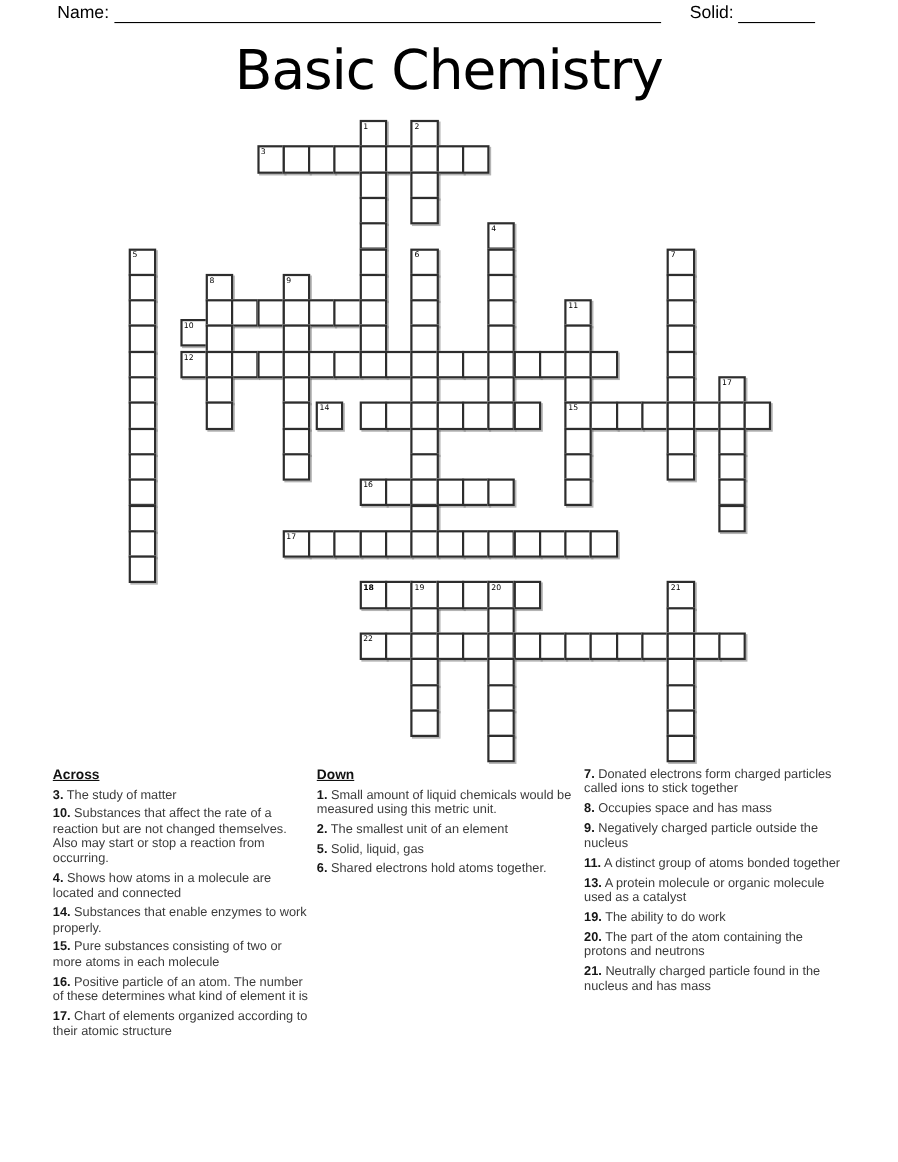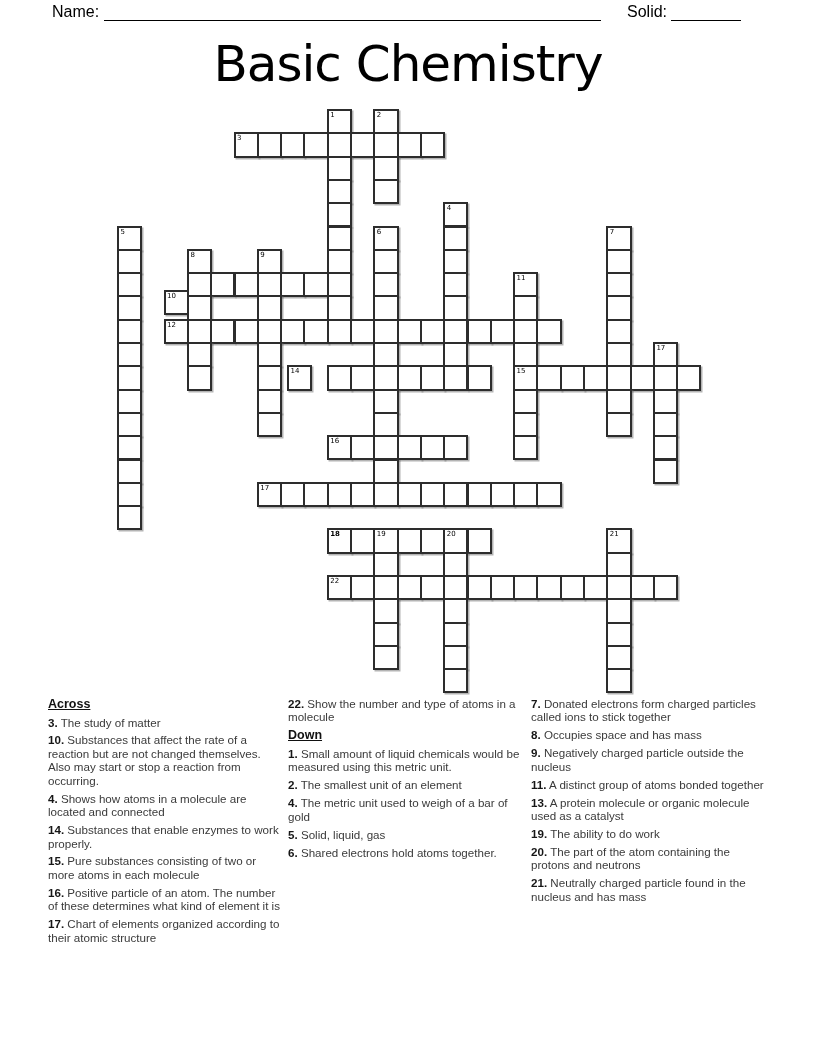--- a/index.html
+++ b/index.html
@@ -275,25 +275,23 @@
     <div class="clue-header">Across</div>
     <div class="clue"><span class="clue-num">3.</span> The study of matter</div>
     <div class="clue"><span class="clue-num">10.</span> Substances that affect the rate of a reaction but are not changed themselves. Also may start or stop a reaction from occurring.</div>
     <div class="clue"><span class="clue-num">4.</span> Shows how atoms in a molecule are located and connected</div>
     <div class="clue"><span class="clue-num">14.</span> Substances that enable enzymes to work properly.</div>
     <div class="clue"><span class="clue-num">15.</span> Pure substances consisting of two or more atoms in each molecule</div>
     <div class="clue"><span class="clue-num">16.</span> Positive particle of an atom. The number of these determines what kind of element it is</div>
     <div class="clue"><span class="clue-num">17.</span> Chart of elements organized according to their atomic structure</div>
   </div>
 <div class="clue-col" id="clue-col-2">
-    <div class="clue"><span class="clue-num">22.</span> Show the number and type of atoms in a molecule</div>
     <div class="clue-header">Down</div>
     <div class="clue"><span class="clue-num">1.</span> Small amount of liquid chemicals would be measured using this metric unit.</div>
     <div class="clue"><span class="clue-num">2.</span> The smallest unit of an element</div>
-    <div class="clue"><span class="clue-num">4.</span> The metric unit used to weigh of a bar of gold</div>
     <div class="clue"><span class="clue-num">5.</span> Solid, liquid, gas</div>
     <div class="clue"><span class="clue-num">6.</span> Shared electrons hold atoms together.</div>
   </div>
 <div class="clue-col" id="clue-col-3">
     <div class="clue"><span class="clue-num">7.</span> Donated electrons form charged particles called ions to stick together</div>
     <div class="clue"><span class="clue-num">8.</span> Occupies space and has mass</div>
     <div class="clue"><span class="clue-num">9.</span> Negatively charged particle outside the nucleus</div>
     <div class="clue"><span class="clue-num">11.</span> A distinct group of atoms bonded together</div>
     <div class="clue"><span class="clue-num">13.</span> A protein molecule or organic molecule used as a catalyst</div>
     <div class="clue"><span class="clue-num">19.</span> The ability to do work</div>

